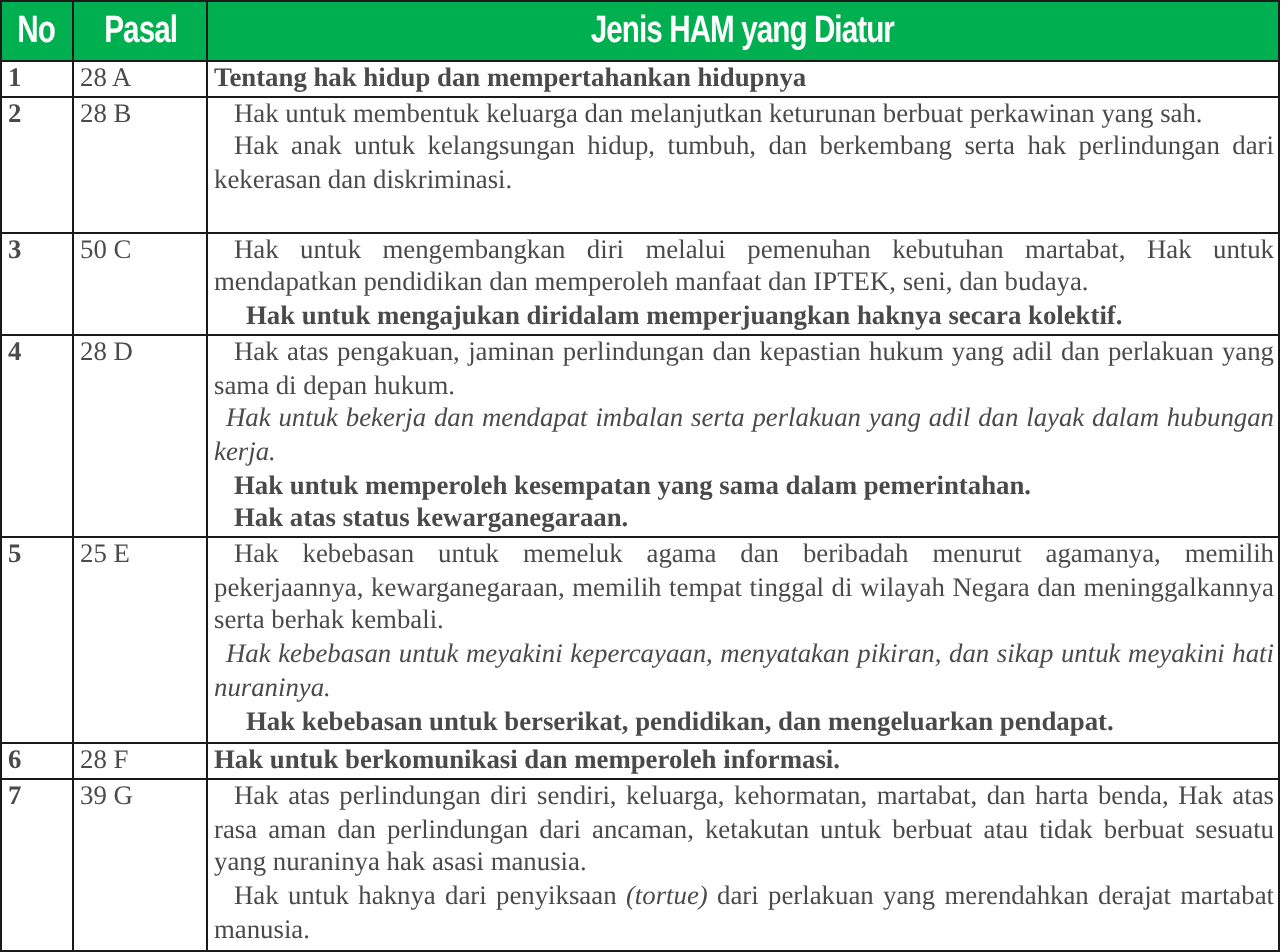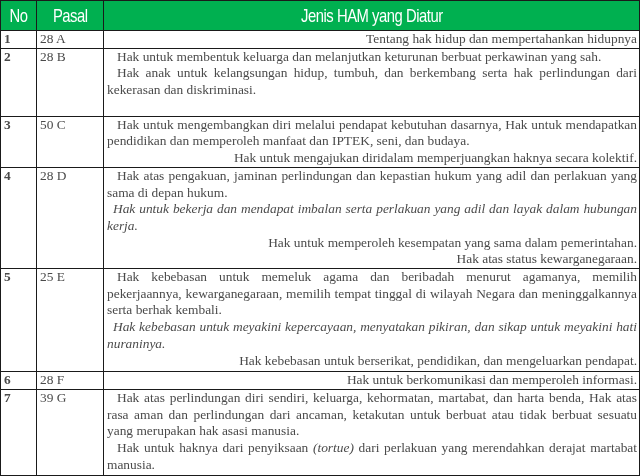--- a/index.html
+++ b/index.html
@@ -10,21 +10,21 @@
       border-collapse: collapse;
       table-layout: fixed;
       font-family: "Liberation Serif", "DejaVu Serif", serif;
       font-size: 13.4px;
       color: #4a4a4a;
     }
     table.ham th {
       background: #00b050;
       color: #ffffff;
       font-family: "Liberation Sans", "DejaVu Sans", sans-serif;
-      font-weight: normal;
+      font-weight: bold;
       font-size: 19px;
       height: 29px;
       padding: 0;
       border: 1px solid #1a1a1a;
       border-bottom: 1.5px solid #1a1a1a;
       text-align: center;
       vertical-align: middle;
       letter-spacing: -0.6px;
       transform-origin: center;
     }
@@ -35,21 +35,21 @@
       vertical-align: top;
       line-height: 16.7px;
     }
     td.no { font-weight: bold; color: #4a4a4a; padding-left: 4px; }
     td.pasal { padding-left: 7px; }
     td.jenis { padding-left: 4px; padding-right: 6px; }
     td.jenis p { margin: 0; text-align: justify; }
     td.jenis p.ind1 { text-indent: 10px; }
     td.jenis p.ind2 { text-indent: 16px; }
     td.jenis p.ind3 { text-indent: 6px; font-style: italic; }
-    td.jenis p.left { text-align: right; }
+    td.jenis p.left { text-align: left; font-weight: bold; }
     .it { font-style: italic; }
   </style>
 </head>
 <body>
 
 <table class="ham">
   <colgroup>
     <col style="width:36px">
     <col style="width:67px">
     <col style="width:536px">
@@ -74,21 +74,21 @@
       <td class="pasal">28 B</td>
       <td class="jenis">
         <p class="ind1">Hak untuk membentuk keluarga dan melanjutkan keturunan berbuat perkawinan yang sah.</p>
         <p class="ind1">Hak anak untuk kelangsungan hidup, tumbuh, dan berkembang serta hak perlindungan dari kekerasan dan diskriminasi.</p>
       </td>
     </tr>
     <tr style="height:51px">
       <td class="no">3</td>
       <td class="pasal">50 C</td>
       <td class="jenis">
-        <p class="ind1">Hak untuk mengembangkan diri melalui pendapat kebutuhan dasarnya, Hak untuk mendapatkan pendidikan dan memperoleh manfaat dan IPTEK, seni, dan budaya.</p>
+        <p class="ind1">Hak untuk mengembangkan diri melalui pemenuhan kebutuhan martabat, Hak untuk mendapatkan pendidikan dan memperoleh manfaat dan IPTEK, seni, dan budaya.</p>
         <p class="ind2 left">Hak untuk mengajukan diridalam memperjuangkan haknya secara kolektif.</p>
       </td>
     </tr>
     <tr style="height:101px">
       <td class="no">4</td>
       <td class="pasal">28 D</td>
       <td class="jenis">
         <p class="ind1">Hak atas pengakuan, jaminan perlindungan dan kepastian hukum yang adil dan perlakuan yang sama di depan hukum.</p>
         <p class="ind3">Hak untuk bekerja dan mendapat imbalan serta perlakuan yang adil dan layak dalam hubungan kerja.</p>
         <p class="ind1 left">Hak untuk memperoleh kesempatan yang sama dalam pemerintahan.</p>
@@ -108,18 +108,18 @@
       <td class="no">6</td>
       <td class="pasal">28 F</td>
       <td class="jenis">
         <p class="left">Hak untuk berkomunikasi dan memperoleh informasi.</p>
       </td>
     </tr>
     <tr style="height:86px">
       <td class="no">7</td>
       <td class="pasal">39 G</td>
       <td class="jenis">
-        <p class="ind1">Hak atas perlindungan diri sendiri, keluarga, kehormatan, martabat, dan harta benda, Hak atas rasa aman dan perlindungan dari ancaman, ketakutan untuk berbuat atau tidak berbuat sesuatu yang merupakan hak asasi manusia.</p>
+        <p class="ind1">Hak atas perlindungan diri sendiri, keluarga, kehormatan, martabat, dan harta benda, Hak atas rasa aman dan perlindungan dari ancaman, ketakutan untuk berbuat atau tidak berbuat sesuatu yang nuraninya hak asasi manusia.</p>
         <p class="ind1"><span>Hak untuk haknya dari penyiksaan </span><span class="it">(tortue)</span><span> dari perlakuan yang merendahkan derajat martabat manusia.</span></p>
       </td>
     </tr>
   </tbody>
 </table>
 
 </body></html>

